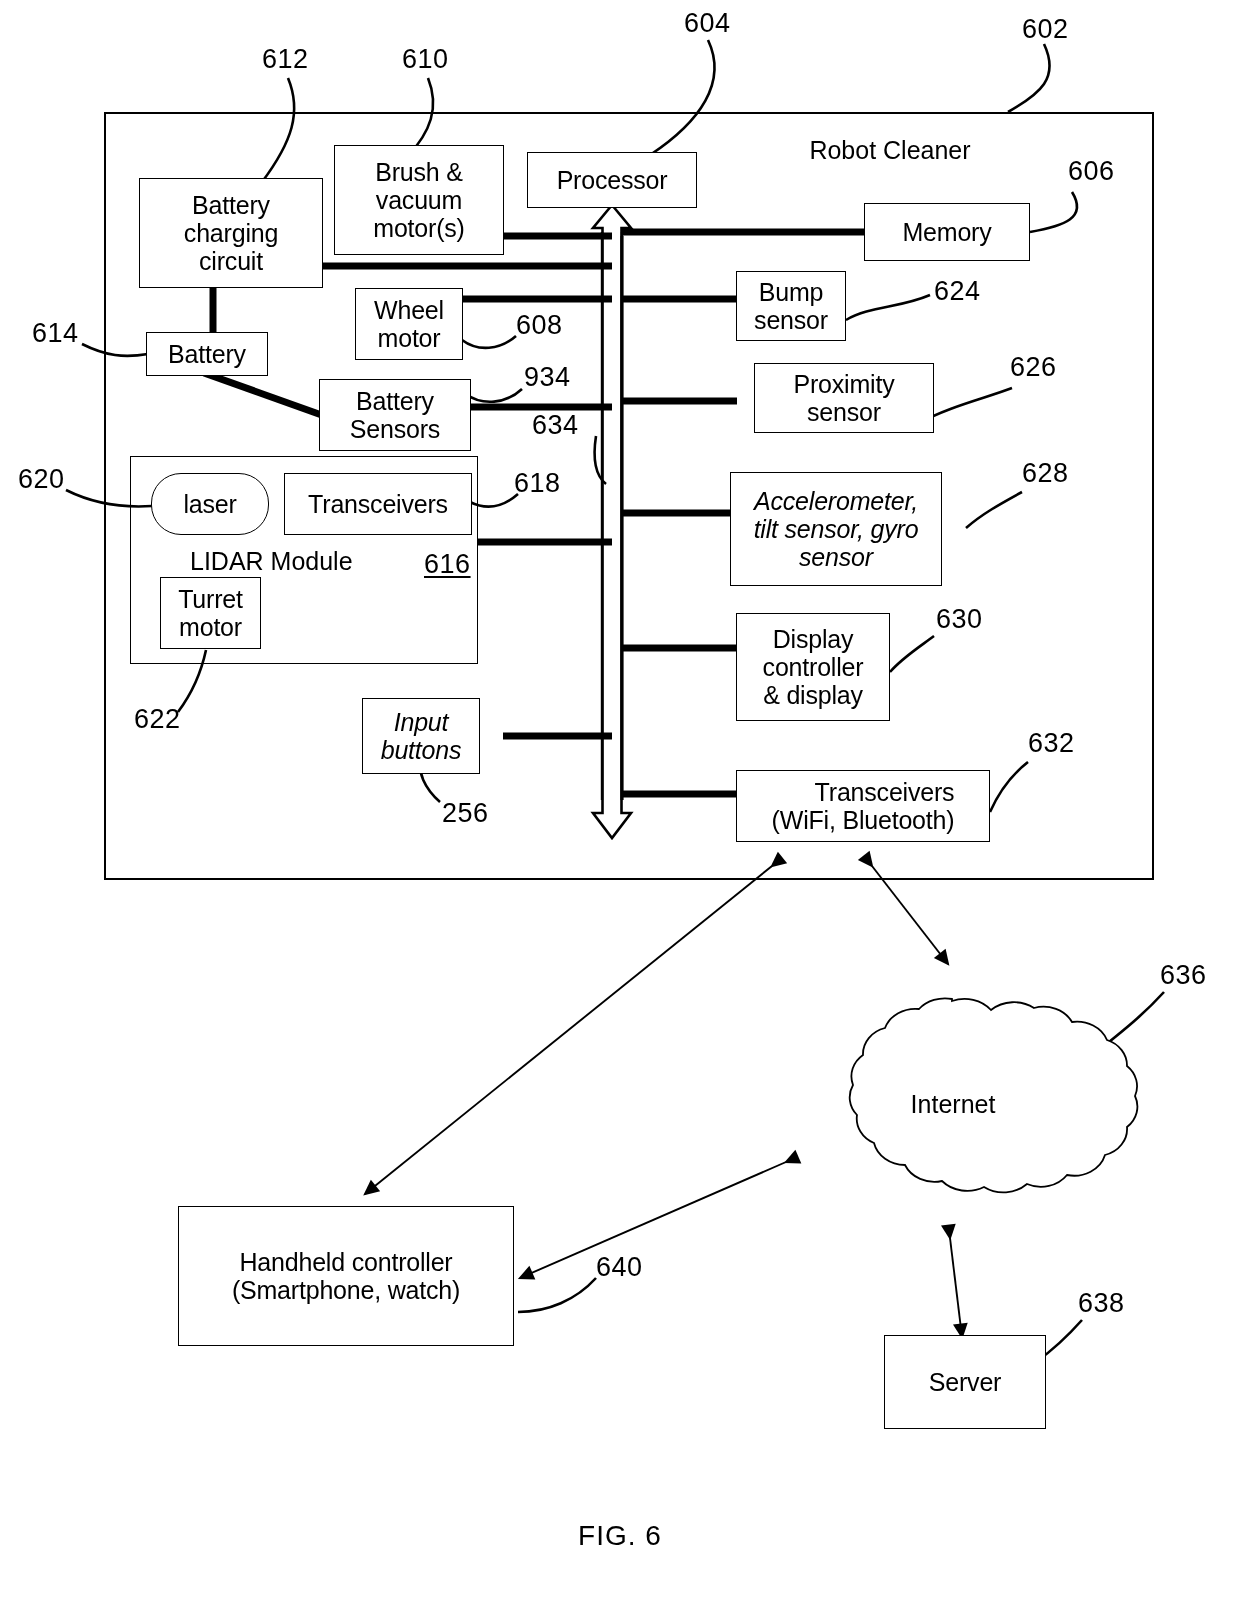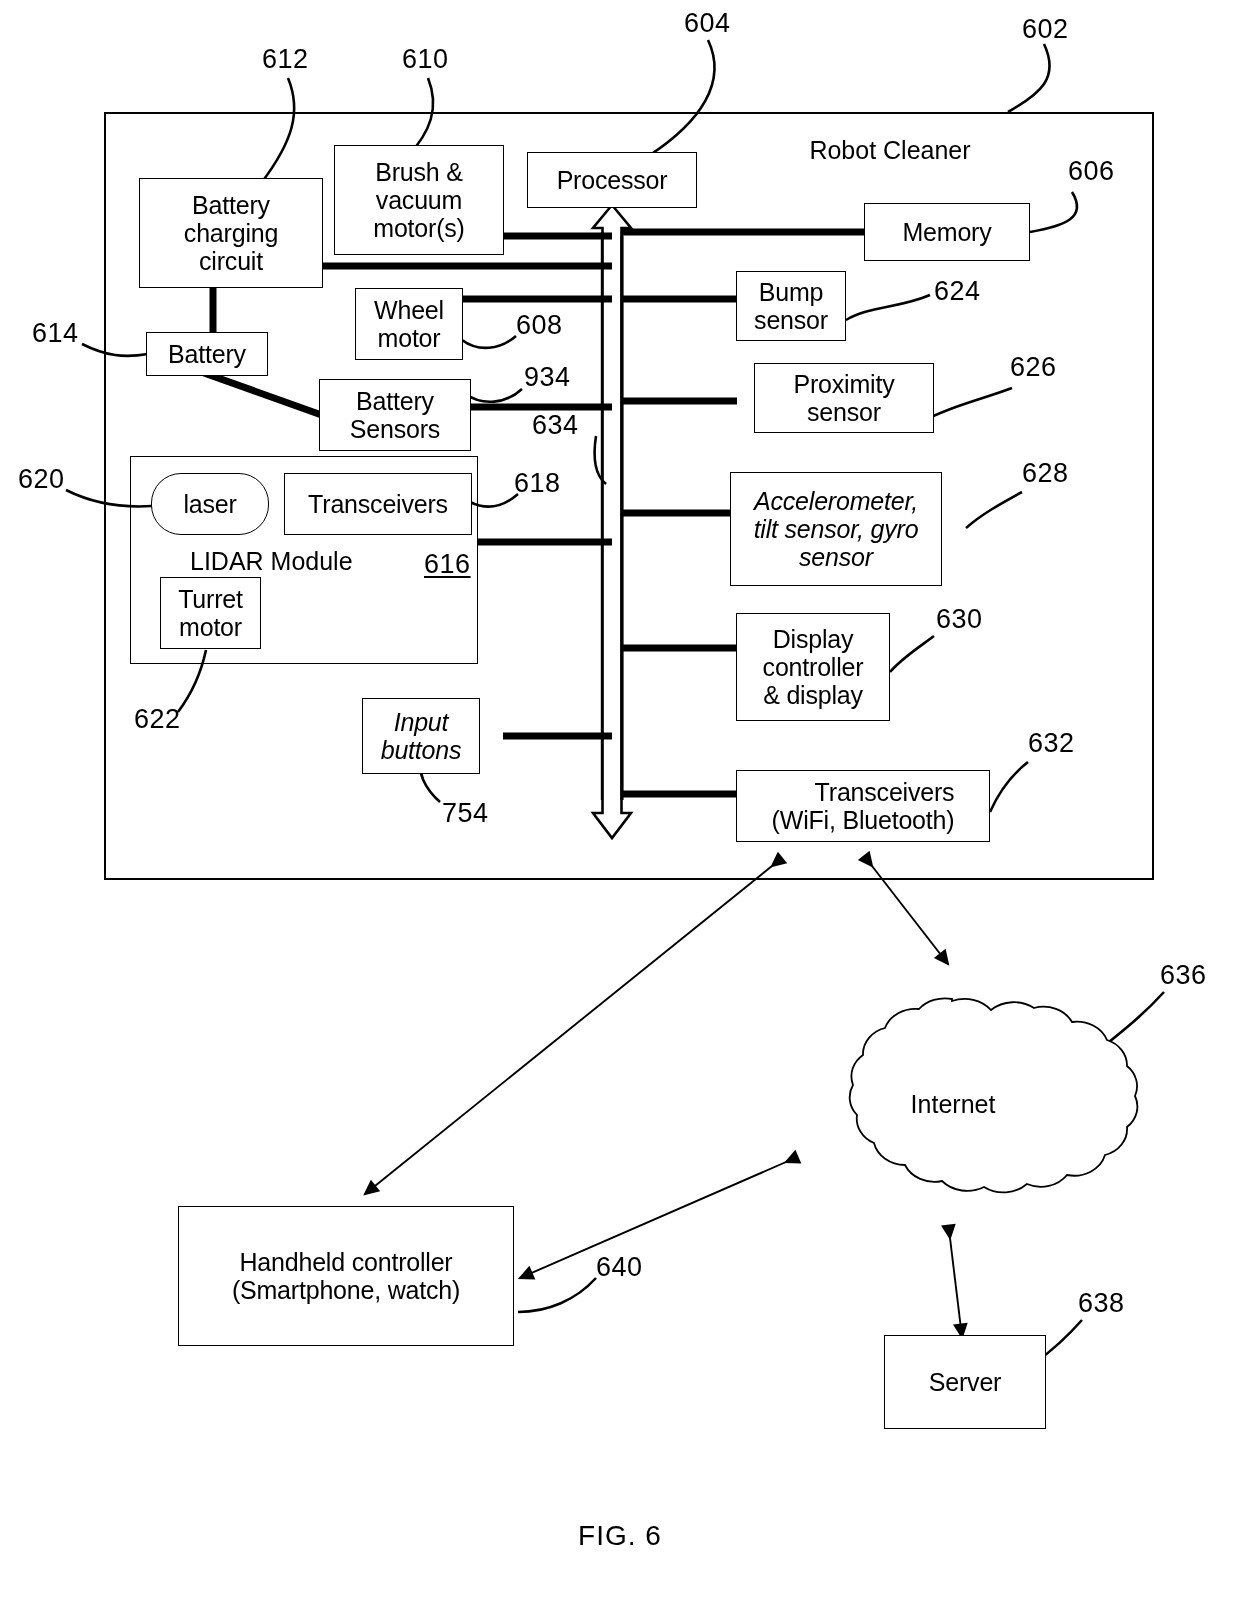--- a/index.html
+++ b/index.html
@@ -292,20 +292,20 @@
   <div class="ref" style="left:936px; top:604px;">630</div>
   <div class="ref" style="left:1028px; top:728px;">632</div>
   <div class="ref" style="left:516px; top:310px;">608</div>
   <div class="ref" style="left:524px; top:362px;">934</div>
   <div class="ref" style="left:532px; top:410px;">634</div>
   <div class="ref" style="left:514px; top:468px;">618</div>
   <div class="ref ref-underline" style="left:424px; top:549px;">616</div>
   <div class="ref" style="left:32px; top:318px;">614</div>
   <div class="ref" style="left:18px; top:464px;">620</div>
   <div class="ref" style="left:134px; top:704px;">622</div>
-  <div class="ref" style="left:442px; top:798px;">754</div>
+  <div class="ref" style="left:442px; top:798px;">256</div>
   <div class="ref" style="left:1160px; top:960px;">636</div>
   <div class="ref" style="left:1078px; top:1288px;">638</div>
   <div class="ref" style="left:596px; top:1252px;">640</div>
 
   <div id="fig-caption" style="top:1520px;">FIG. 6</div>
 
 </div>
 
 </body></html>

